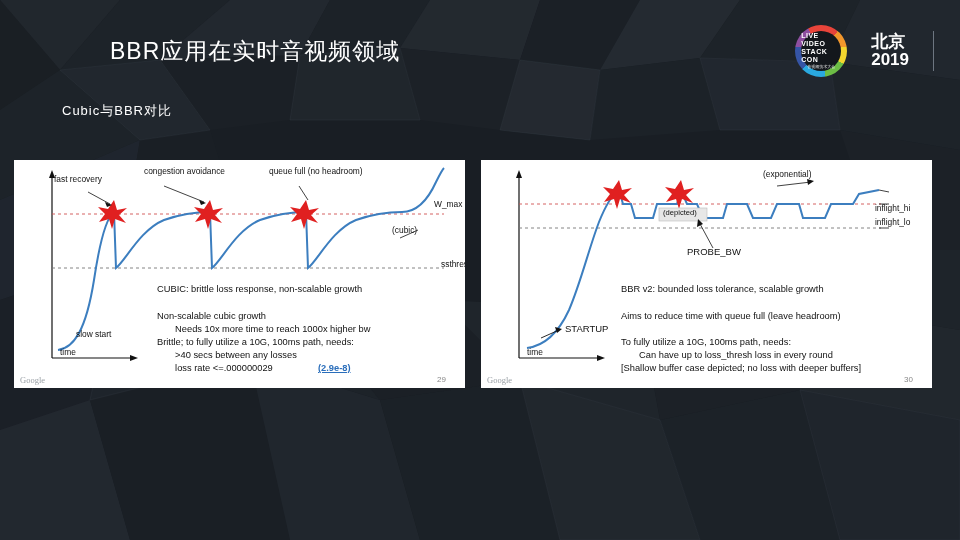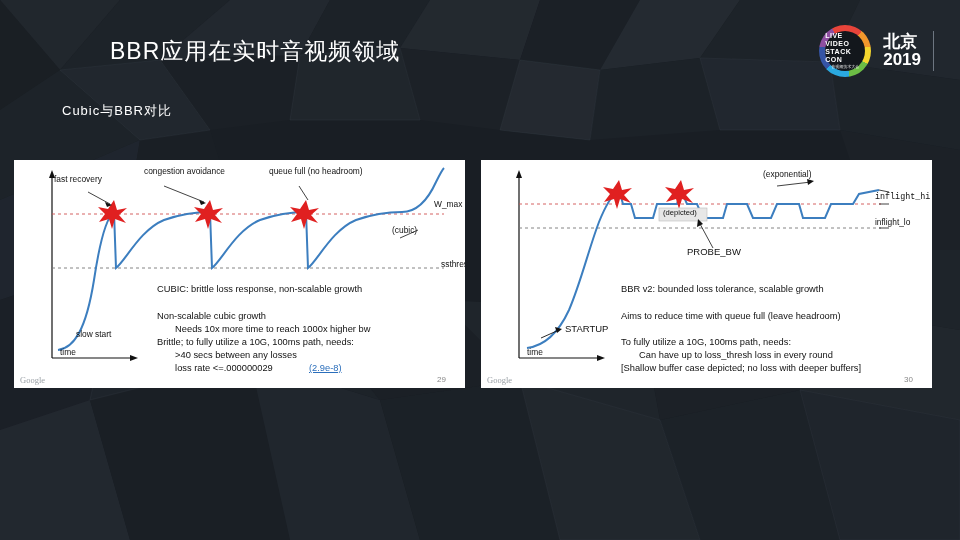--- a/index.html
+++ b/index.html
@@ -20,21 +20,21 @@
     position:absolute; left:110px; top:36px;
     color:#ffffff; font-size:23px; font-weight:400; letter-spacing:1px;
   }
   #subtitle {
     position:absolute; left:62px; top:102px;
     color:#ffffff; font-size:13px; font-weight:400; letter-spacing:1px;
   }
   
   #logo-cluster {
     position:absolute; right:26px; top:24px;
-    display:flex; align-items:center; gap:12px; height:54px;
+    display:flex; align-items:center; gap:24px; height:54px;
   }
   #logo-badge {
     width:52px; height:52px; border-radius:50%;
     background:
       conic-gradient(#e8443a 0deg 40deg,#f2972c 40deg 80deg,#f4d62e 80deg 120deg,
                      #6cbd45 120deg 170deg,#2aa9e0 170deg 225deg,#3554a5 225deg 280deg,
                      #8e4fa0 280deg 330deg,#e8443a 330deg 360deg);
     position:relative; display:flex; align-items:center; justify-content:center;
   }
   #logo-badge .inner {
@@ -184,21 +184,21 @@
   <div class="lbl" style="left:378px; top:65px;">(cubic)</div>
   <div class="lbl" style="left:415px; top:99px;padding-left:12px;">ssthresh</div>
   <div class="lbl" style="left:62px; top:169px;">slow start</div>
 
   <div class="bodytext" style="left:143px; top:123px;">CUBIC: brittle loss response, non-scalable growth</div>
   <div class="bodytext" style="left:143px; top:150px;">Non-scalable cubic growth</div>
   <div class="bodytext" style="left:143px; top:163px;">       Needs 10x more time to reach 1000x higher bw</div>
   <div class="bodytext" style="left:143px; top:176px;">Brittle; to fully utilize a 10G, 100ms path, needs:</div>
   <div class="bodytext" style="left:143px; top:189px;">       &gt;40 secs between any losses</div>
   <div class="bodytext" style="left:143px; top:202px;">       loss rate &lt;=.000000029</div>
-  <div class="bodytext link" style="left:295px; top:202px;">(2.9e-8)</div>
+  <div class="bodytext link" style="left:304px; top:202px;font-weight:bold;">(2.9e-8)</div>
 
   <div class="google">Google</div>
   <div class="pagenum">29</div>
 </div>
 
 <div class="panel" id="panel-right">
   <svg width="451" height="228" viewBox="0 0 451 228">
     <rect width="451" height="228" fill="#ffffff"></rect>
     <line x1="38" y1="14" x2="38" y2="198" stroke="#111" stroke-width="1.2"></line>
     <line x1="38" y1="198" x2="120" y2="198" stroke="#111" stroke-width="1.2"></line>
@@ -230,21 +230,21 @@
     <polygon points="217,59 216,67 222,64" fill="#111"></polygon>
 
     <line x1="60" y1="178" x2="78" y2="170" stroke="#111" stroke-width="0.9"></line>
     <polygon points="81,169 74,167 76,173" fill="#111"></polygon>
   </svg>
 
   
   <div class="lbl" style="left:46px; top:187px;">time</div>
 
   <div class="lbl" style="left:282px; top:9px;">(exponential)</div>
-  <div class="lbl" style="left:394px; top:32px;font-family:Liberation Mono, monospace;">inflight_hi</div>
+  <div class="lbl" style="left:394px; top:43px;">inflight_hi</div>
   <div class="lbl" style="left:394px; top:57px;">inflight_lo</div>
   <div class="lbl" style="left:182px; top:48px; font-size:7.6px;">(depicted)</div>
   <div class="lbl" style="left:206px; top:86px; font-size:9.5px;">PROBE_BW</div>
   <div class="lbl" style="left:84px; top:163px; font-size:9.5px;">STARTUP</div>
 
   <div class="bodytext" style="left:140px; top:123px;">BBR v2: bounded loss tolerance, scalable growth</div>
   <div class="bodytext" style="left:140px; top:150px;">Aims to reduce time with queue full (leave headroom)</div>
   <div class="bodytext" style="left:140px; top:176px;">To fully utilize a 10G, 100ms path, needs:</div>
   <div class="bodytext" style="left:140px; top:189px;">       Can have up to loss_thresh loss in every round</div>
   <div class="bodytext" style="left:140px; top:202px;">[Shallow buffer case depicted; no loss with deeper buffers]</div>

